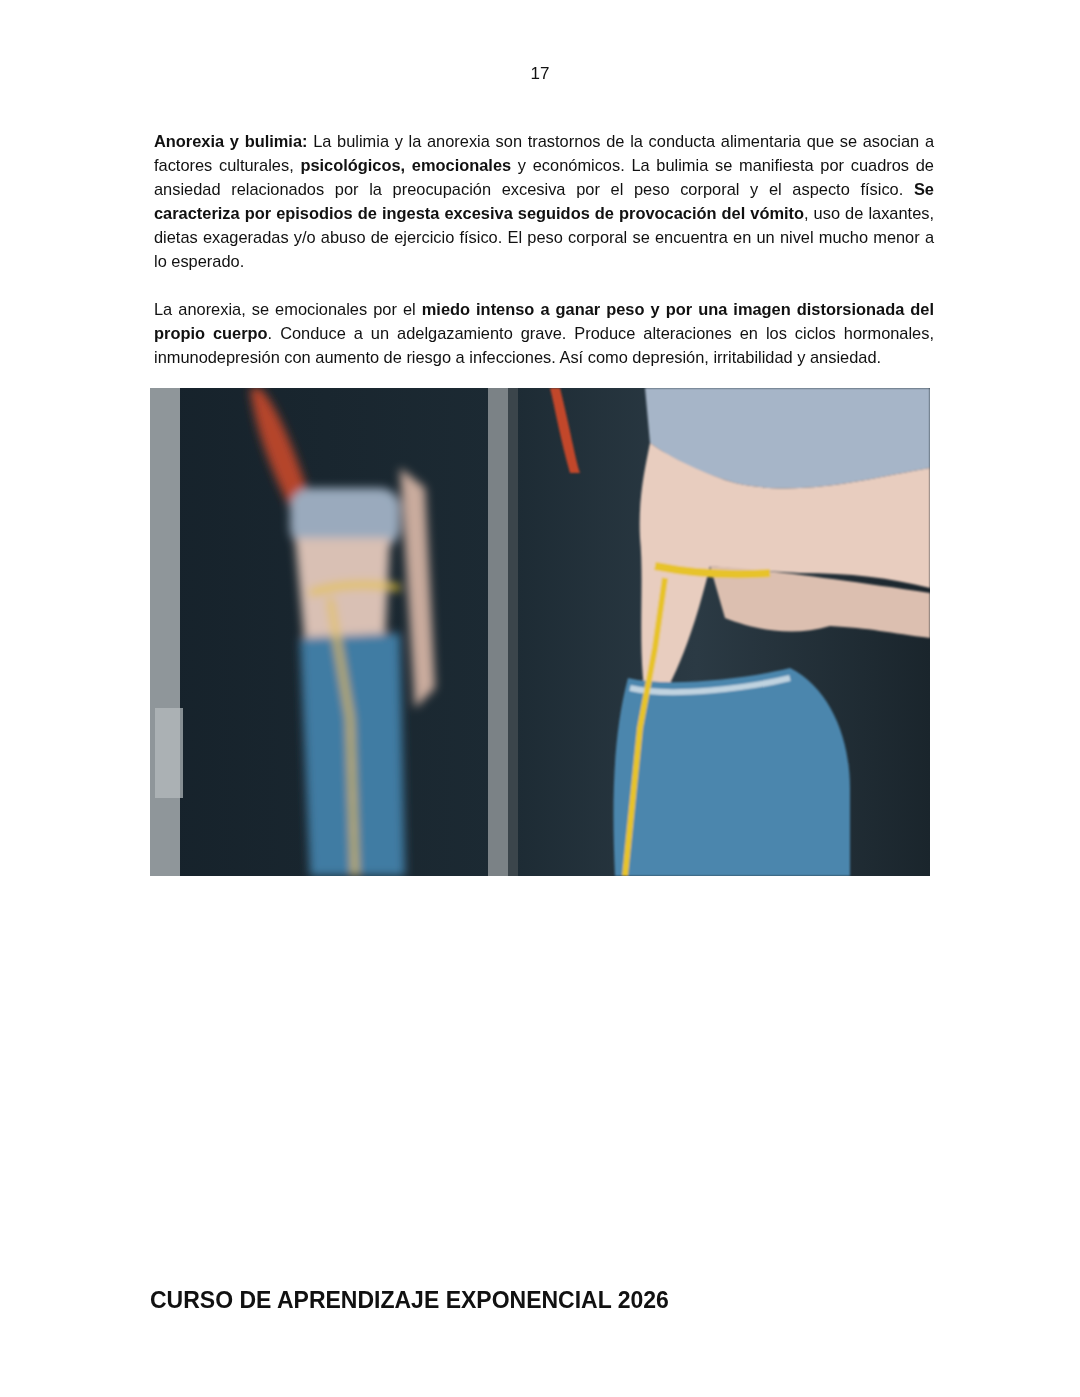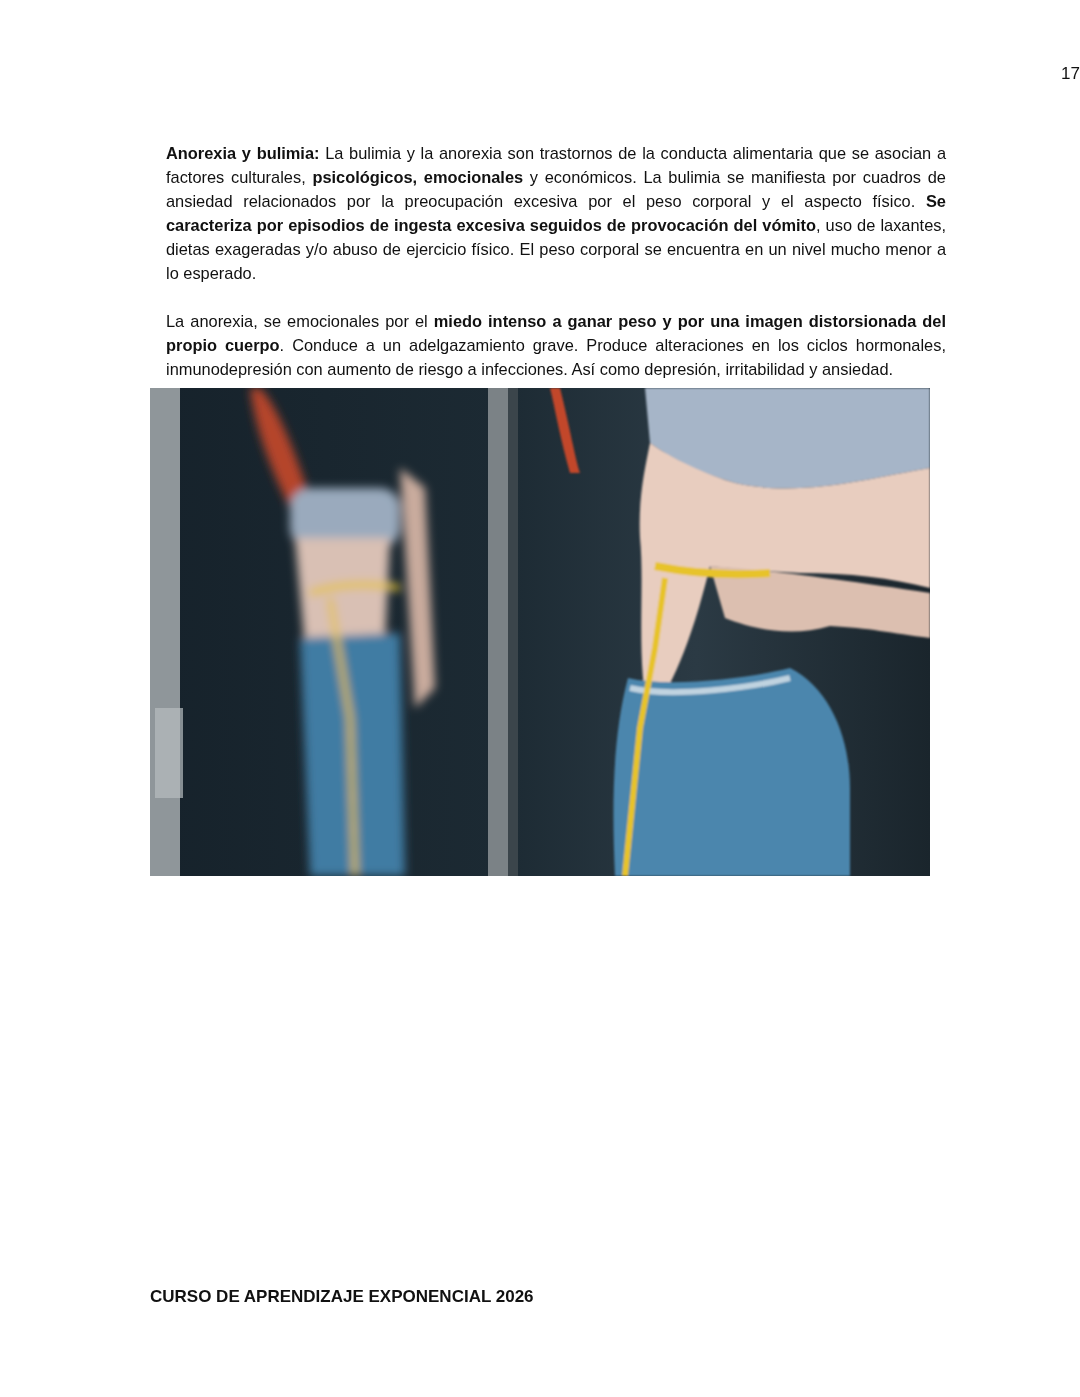--- a/index.html
+++ b/index.html
@@ -1,28 +1,28 @@
 <!DOCTYPE html>
 <html><head>
 <meta charset="utf-8">
 <style>
   html, body { margin: 0; padding: 0; background: #ffffff; }
   body { width: 1080px; height: 1397px; position: relative; overflow: hidden;
          font-family: "Liberation Sans", "DejaVu Sans", sans-serif; color: #111; }
-  .page-number { position: absolute; top: 64px; left: 0; width: 1080px; text-align: right;
+  .page-number { position: absolute; top: 64px; left: 0; width: 1080px; text-align: center;
                  font-size: 17px; }
   .para { position: absolute; left: 150px; width: 780px; font-size: 16.4px; line-height: 24px;
-          text-align: justify; margin: 16px; }
+          text-align: justify; margin: 4px; }
   .para b { font-weight: bold; }
   #p1 { top: 125px; }
   #p2 { top: 293px; }
   .figure { position: absolute; left: 150px; top: 388px; width: 780px; height: 488px; overflow: hidden;
             background: #1e2a33; }
   .figure svg { display: block; }
-  .footer { position: absolute; left: 150px; top: 1287px; font-size: 17px; font-weight: bold; }
+  .footer { position: absolute; left: 150px; top: 1287px; font-size: 23px; font-weight: bold; }
 </style>
 </head>
 <body>
 
 <div class="page-number">17</div>
 
 <p class="para" id="p1">
   <b>Anorexia y bulimia:</b><span> La bulimia y la anorexia son trastornos de la conducta alimentaria que se asocian a factores culturales, </span><b>psicológicos, emocionales</b><span> y económicos. La bulimia se manifiesta por cuadros de ansiedad relacionados por la preocupación excesiva por el peso corporal y el aspecto físico. </span><b>Se caracteriza por episodios de ingesta excesiva seguidos de provocación del vómito</b><span>, uso de laxantes, dietas exageradas y/o abuso de ejercicio físico. El peso corporal se encuentra en un nivel mucho menor a lo esperado.</span>
 </p>
 

